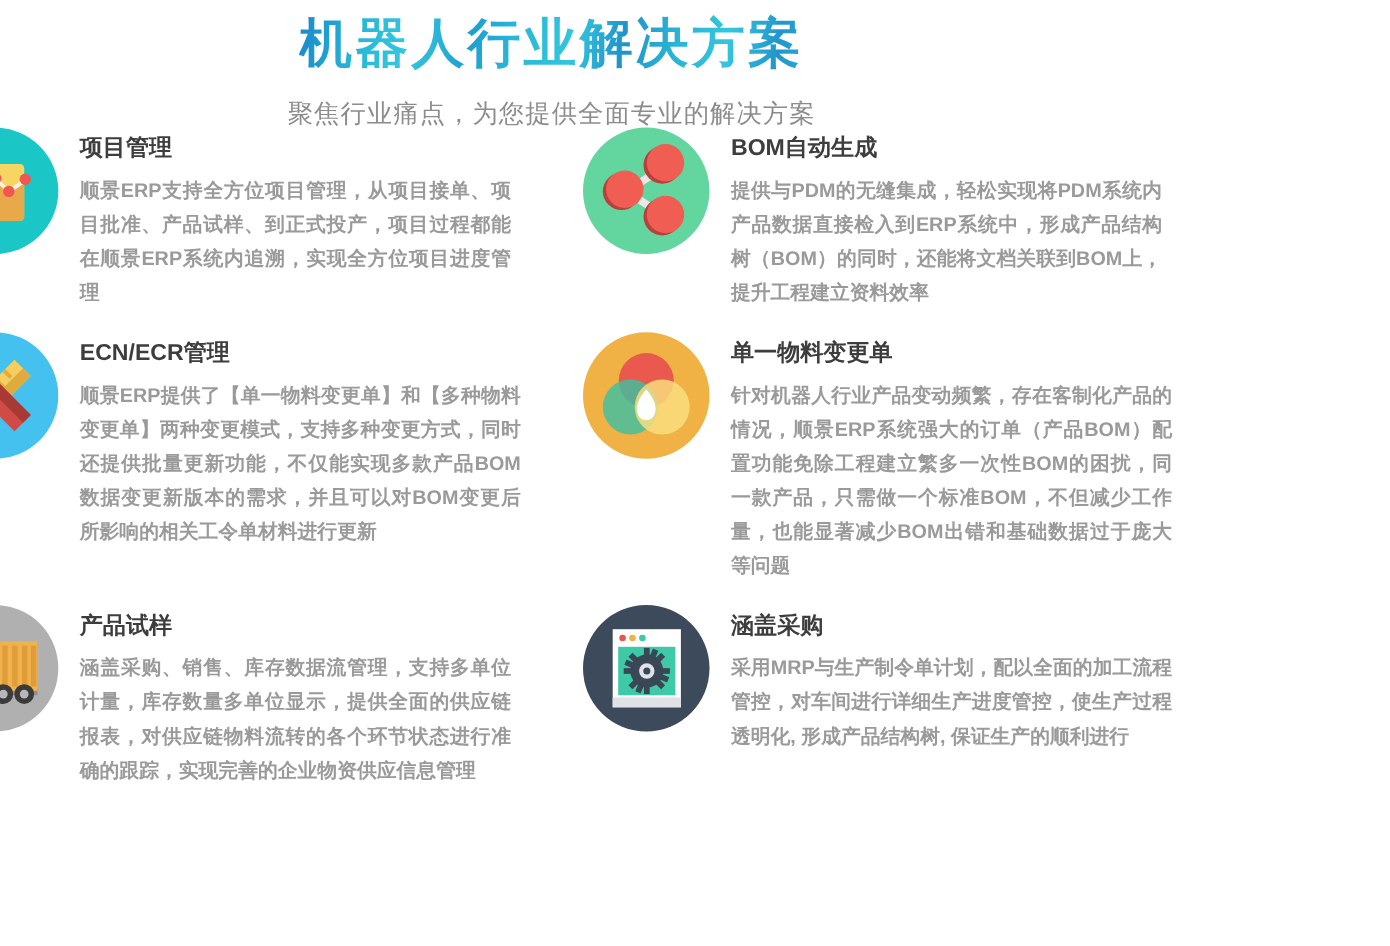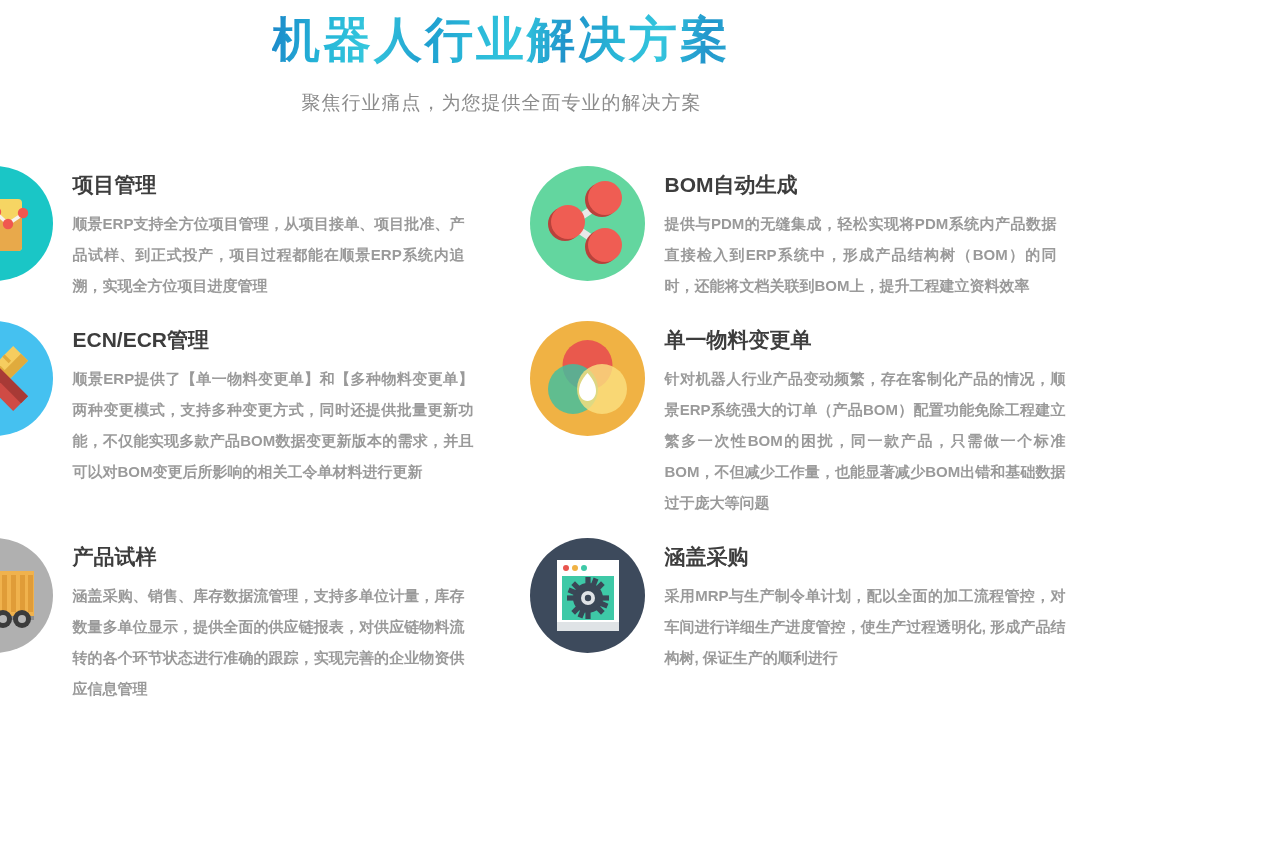--- a/index.html
+++ b/index.html
@@ -45,30 +45,29 @@
         #2aa9d2 100%);
     -webkit-background-clip: text;
     background-clip: text;
     color: transparent;
     -webkit-text-fill-color: transparent;
     display: inline-block;
   }
 
   .page-subtitle {
     margin-top: 20px;
-    font-size: 19px;
+    font-size: 23px;
     color: #8c8c8c;
     letter-spacing: 1px;
     font-weight: normal;
     line-height: 26px;
   }
 
   
   .cards {
-    margin-top: 50px;
     display: grid;
     grid-template-columns: 536px 536px;
     column-gap: 56px;
     justify-content: center;
     align-content: start;
   }
 
   .card {
     display: flex;
     align-items: flex-start;
@@ -100,21 +99,21 @@
   .card-title {
     font-size: 21px;
     font-weight: bold;
     color: #3d3d3d;
     line-height: 30px;
     margin-bottom: 8px;
     letter-spacing: 0px;
   }
 
   .card-desc {
-    font-size: 15px;
+    font-size: 18px;
     font-weight: bold;
     color: #9a9a9a;
     line-height: 31px;
     letter-spacing: 0px;
     text-align: justify;
     text-justify: inter-ideograph;
   }
 
   
   .col-left .card-body { max-width: 392px; }

